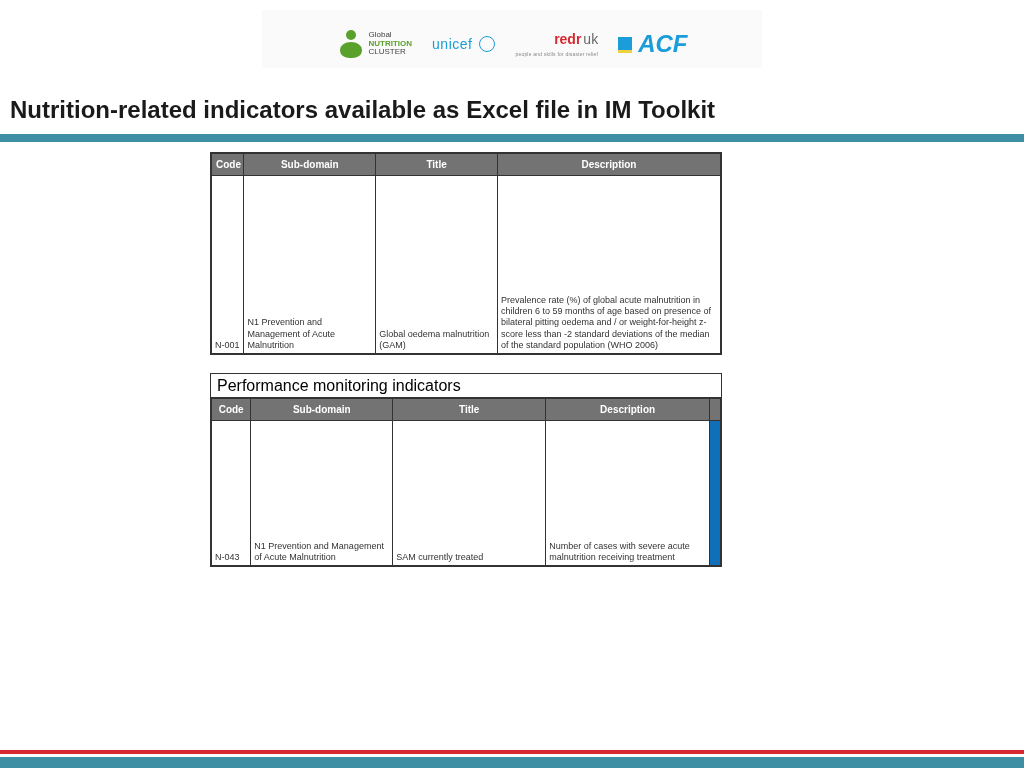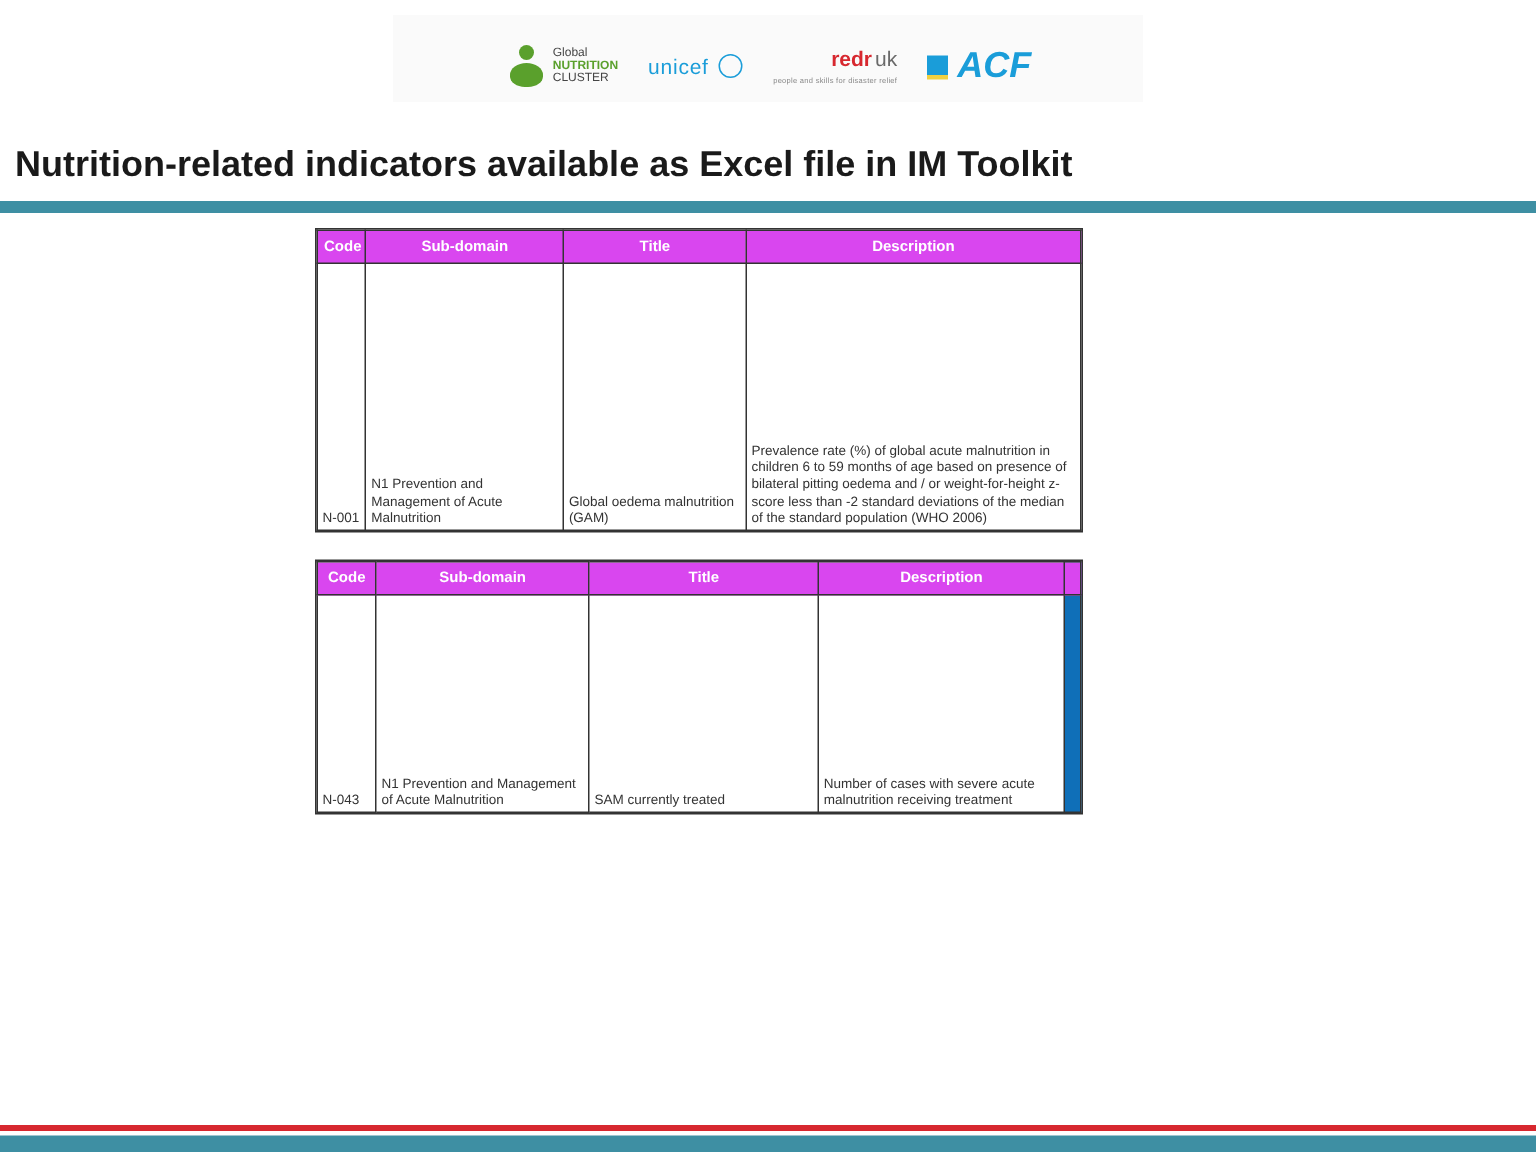--- a/index.html
+++ b/index.html
@@ -76,21 +76,21 @@
     font-size: 16px;
     padding: 3px 6px 2px;
     border-bottom: 1px solid #333;
   }
   table {
     border-collapse: collapse;
     width: 100%;
     table-layout: fixed;
   }
   th {
-    background: #d946ef;
+    background: #737373;
     color: #fff;
     font-size: 10px;
     font-weight: 600;
     padding: 5px 4px;
     border: 1px solid #333;
     text-align: center;
   }
   td {
     border: 1px solid #333;
     font-size: 9px;
@@ -172,20 +172,21 @@
         <td>N-001</td>
         <td>N1 Prevention and Management of Acute Malnutrition</td>
         <td>Global oedema malnutrition (GAM)</td>
         <td>Prevalence rate (%) of global acute malnutrition in children 6 to 59 months of age based on presence of bilateral pitting oedema and / or weight-for-height z-score less than -2 standard deviations of the median of the standard population (WHO 2006)</td>
       </tr>
     </tbody>
       </table>
   </div>
 
   <div class="sheet">
+    <div class="sheet-title">Performance monitoring indicators</div>
     <table>
       <colgroup>
         <col class="col-code2">
           <col class="col-sub2">
           <col class="col-title2">
           <col class="col-desc2">
           <col class="col-extra">
       </colgroup>
       <tbody>
           <tr>

